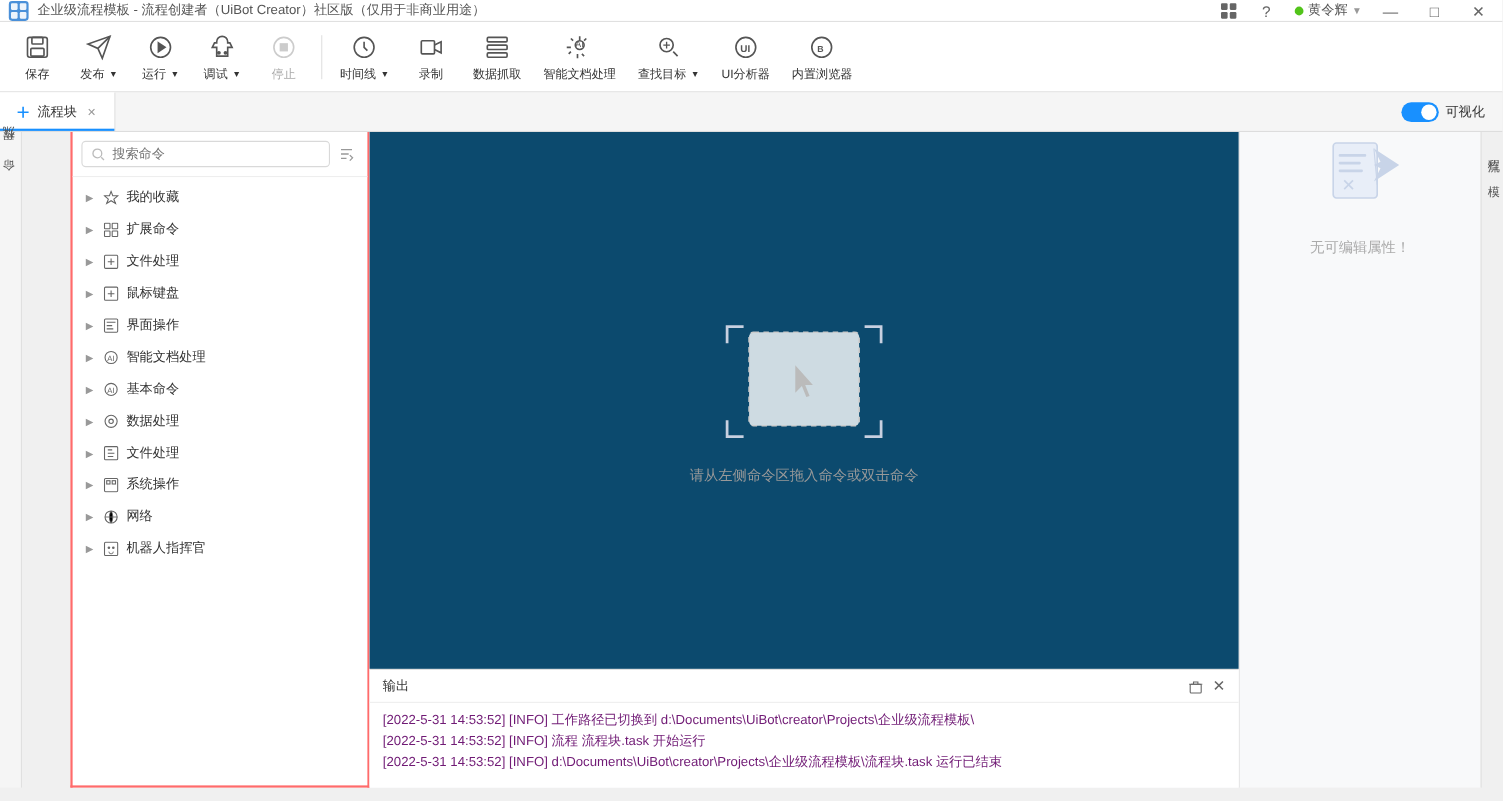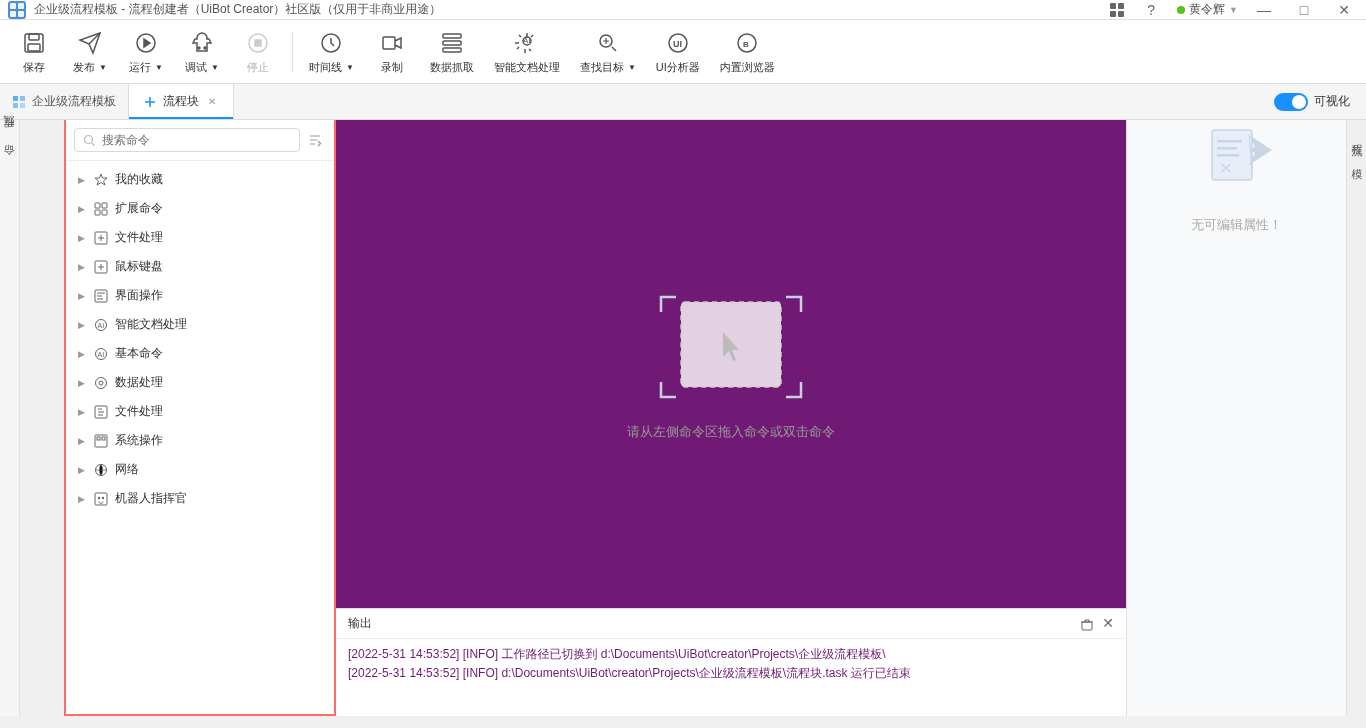--- a/index.html
+++ b/index.html
@@ -325,21 +325,21 @@
       flex-direction: column;
       background: #f8f9fa;
       position: relative;
     }
 
     .canvas-main {
       flex: 1;
       display: flex;
       align-items: center;
       justify-content: center;
-      background: #701a75;
+      background: #0c4a6e;
       position: relative;
     }
     .canvas-placeholder {
       display: flex;
       flex-direction: column;
       align-items: center;
       gap: 16px;
     }
     .canvas-hint {
       font-size: 13px;
@@ -592,29 +592,20 @@
         <circle cx="12" cy="12" r="9"></circle>
         <text x="8" y="16" font-size="8" fill="#555" stroke="none" font-weight="bold">B</text>
       </svg>
     </div>
     <span class="tb-label">内置浏览器</span>
   </div>
 </div>
 
 <div class="tab-bar">
 
-  <div class="tab-breadcrumb">
-    <svg width="14" height="14" viewBox="0 0 14 14" fill="none">
-      <rect x="1" y="1" width="5" height="5" rx="0.5" fill="#1890ff" opacity="0.7"></rect>
-      <rect x="8" y="1" width="5" height="5" rx="0.5" fill="#1890ff" opacity="0.5"></rect>
-      <rect x="1" y="8" width="5" height="5" rx="0.5" fill="#1890ff" opacity="0.5"></rect>
-      <rect x="8" y="8" width="5" height="5" rx="0.5" fill="#1890ff" opacity="0.3"></rect>
-    </svg>
-    <span>企业级流程模板</span>
-  </div>
 
   <div class="tab-item active">
     <svg width="14" height="14" viewBox="0 0 14 14" fill="none">
       <path d="M2 7h10M7 2v10" stroke="#1890ff" stroke-width="1.5"></path>
     </svg>
     <span>流程块</span>
     <span class="tab-close">✕</span>
   </div>
   <div class="tab-spacer"></div>
 
@@ -846,20 +837,21 @@
             <svg width="14" height="14" viewBox="0 0 14 14" fill="none">
               <rect x="2" y="4" width="10" height="8" rx="1" stroke="#666" stroke-width="1"></rect>
               <path d="M1 4h12M5 4V2h4v2" stroke="#666" stroke-width="1"></path>
             </svg>
           </span>
           <span class="output-action-btn">✕</span>
         </div>
       </div>
       <div class="output-content">
         <div>[2022-5-31 14:53:52] [INFO] 工作路径已切换到 d:\Documents\UiBot\creator\Projects\企业级流程模板\</div>
+        <div>[2022-5-31 14:53:52] [INFO] 流程 流程块.task 开始运行</div>
         <div>[2022-5-31 14:53:52] [INFO] d:\Documents\UiBot\creator\Projects\企业级流程模板\流程块.task 运行已结束</div>
       </div>
     </div>
   </div>
 
   <div class="right-props-area">
     <div style="display:flex;flex-direction:column;align-items:center;gap:16px;">
 
       <svg width="80" height="80" viewBox="0 0 80 80" fill="none">
 

